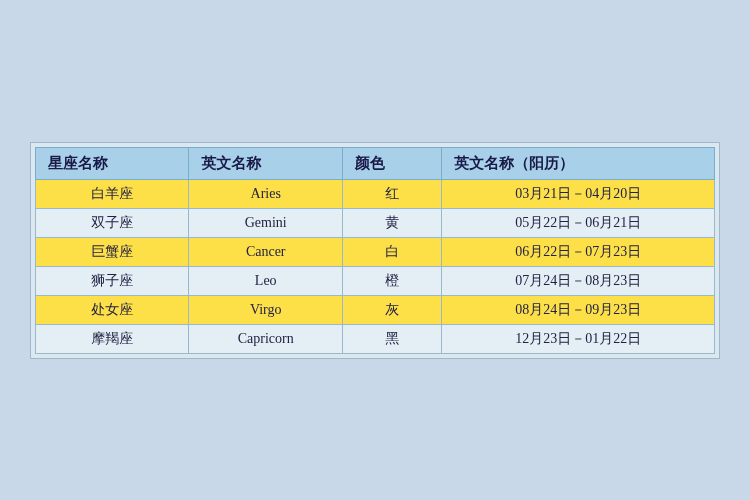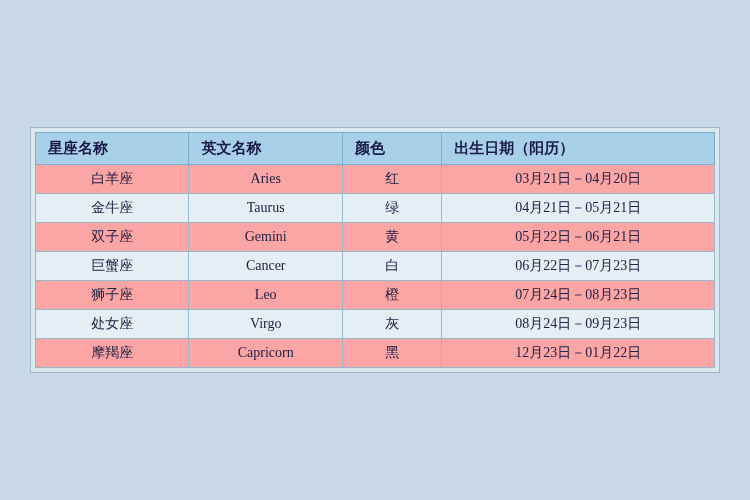--- a/index.html
+++ b/index.html
@@ -29,21 +29,21 @@
       text-align: left;
       font-weight: bold;
       color: #1a1a4a;
       font-size: 15px;
     }
     tbody tr td {
       border: 1px solid #9ab8cc;
       padding: 5px 12px;
       text-align: center;
       color: #222244;
-      background-color: #fca5a5;
+      background-color: #fde047;
       font-size: 14px;
     }
     tbody tr:nth-child(even) td {
       background-color: #e4eef5;
     }
     tbody tr td:first-child {
       font-weight: normal;
     }
     tbody tr td:nth-child(2) {
       font-style: normal;
@@ -53,35 +53,29 @@
 </head>
 <body>
 
 <div class="table-container">
   <table>
     <thead>
       <tr>
         <th>星座名称</th>
         <th>英文名称</th>
         <th>颜色</th>
-        <th>出生日期（阳历）</th>
+        <th>英文名称（阳历）</th>
       </tr>
     </thead>
     <tbody id="table-body">
     <tr>
           <td>白羊座</td>
           <td>Aries</td>
           <td>红</td>
           <td>03月21日－04月20日</td>
-        </tr>
-        <tr>
-          <td>金牛座</td>
-          <td>Taurus</td>
-          <td>绿</td>
-          <td>04月21日－05月21日</td>
         </tr>
         <tr>
           <td>双子座</td>
           <td>Gemini</td>
           <td>黄</td>
           <td>05月22日－06月21日</td>
         </tr>
         <tr>
           <td>巨蟹座</td>
           <td>Cancer</td>

